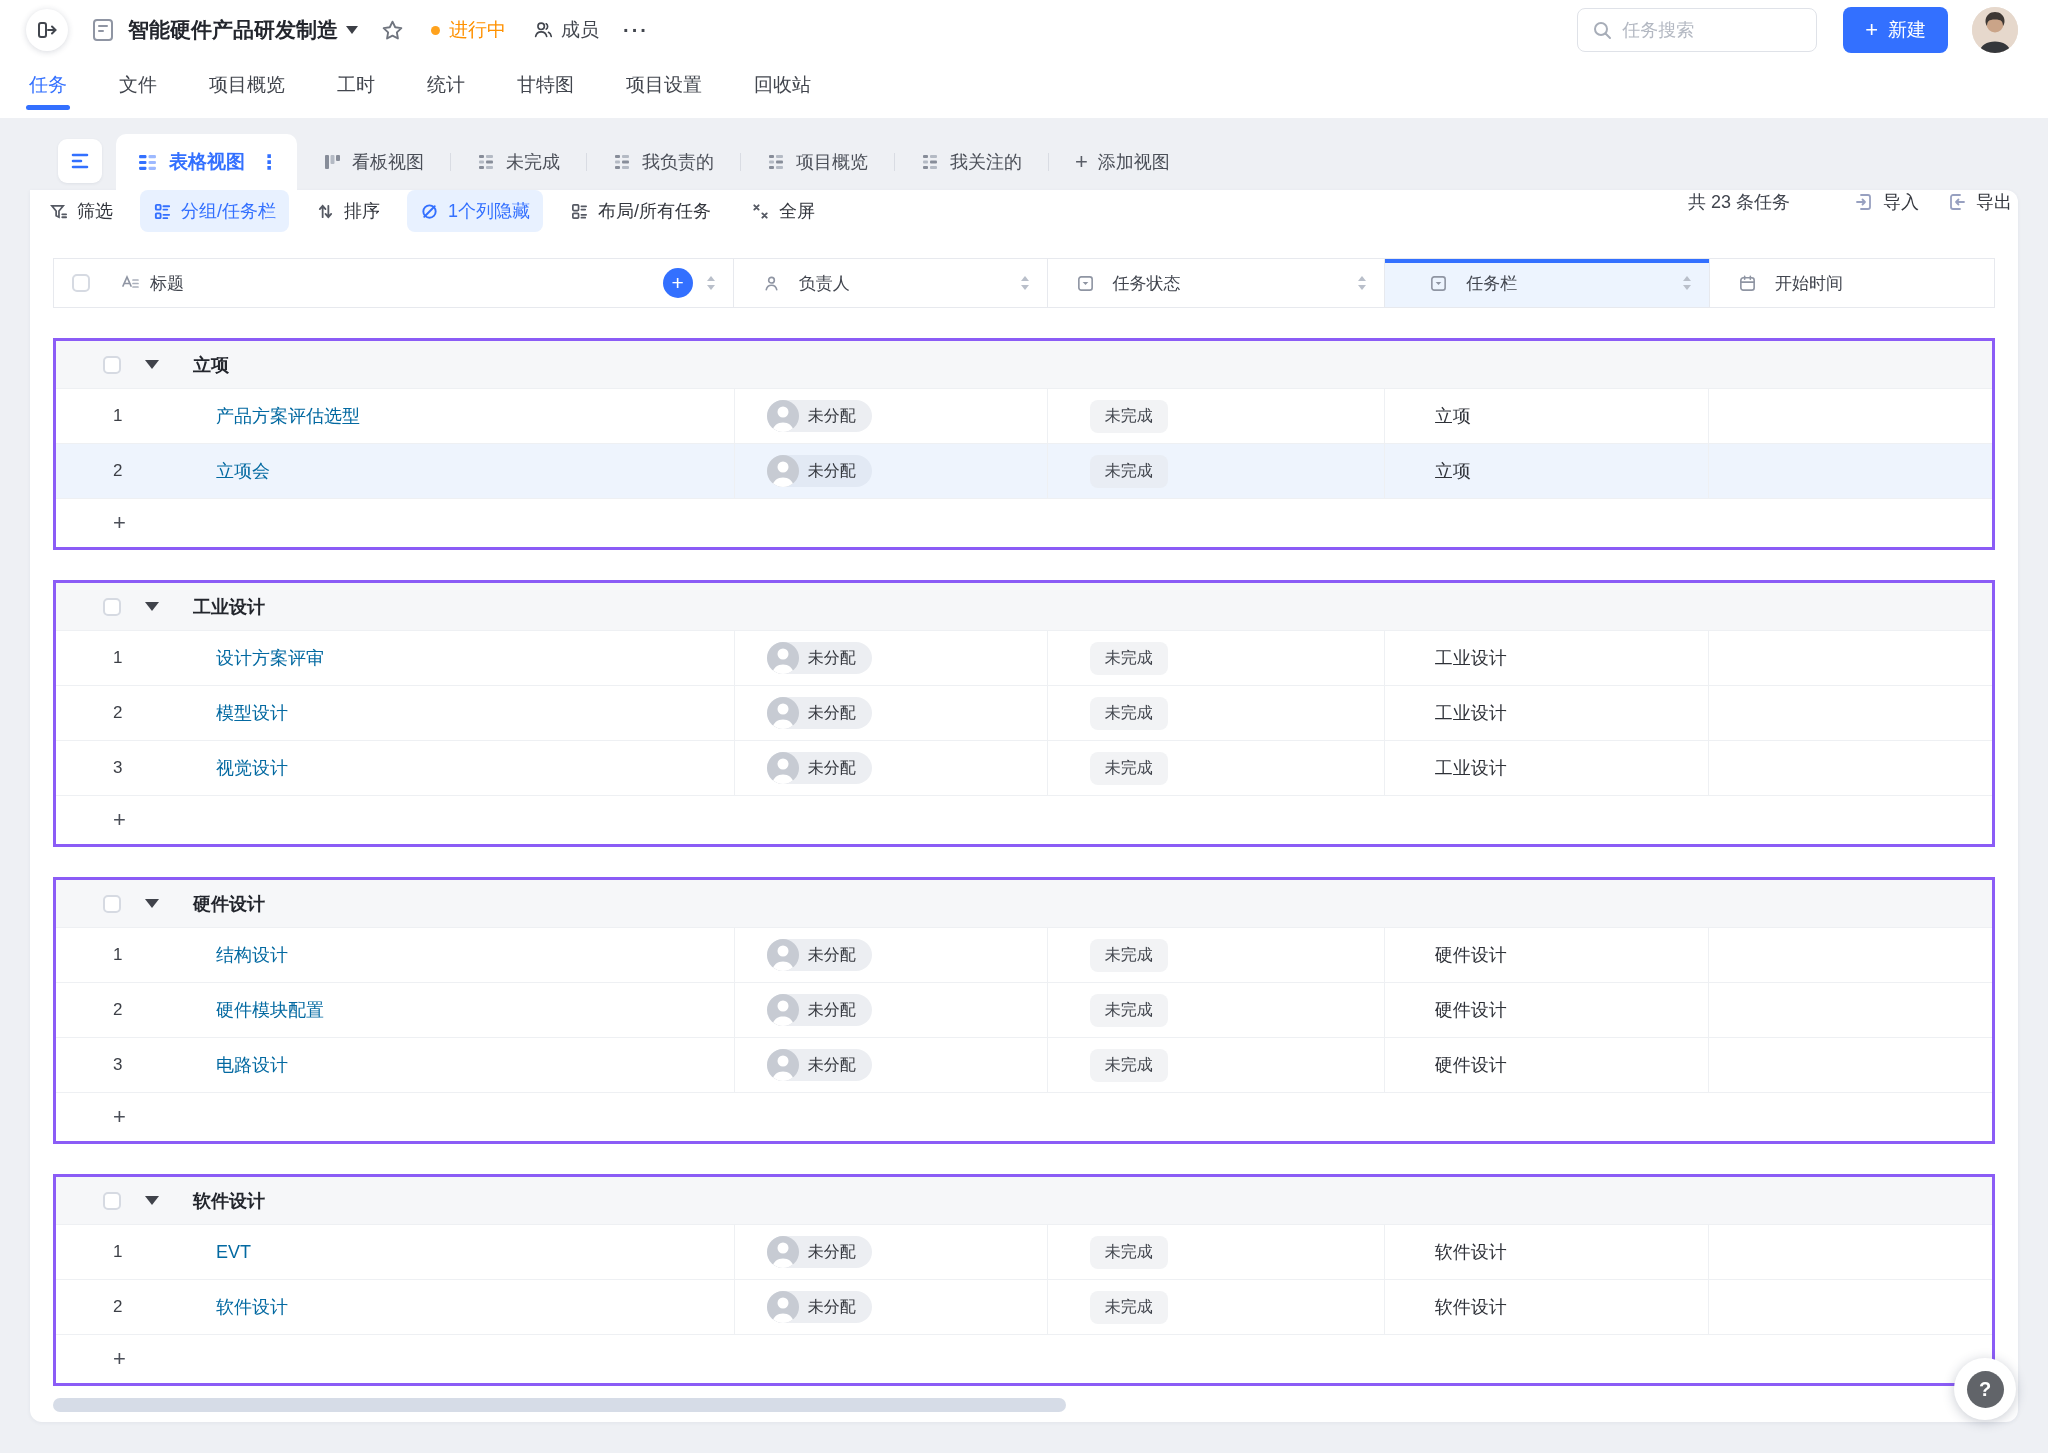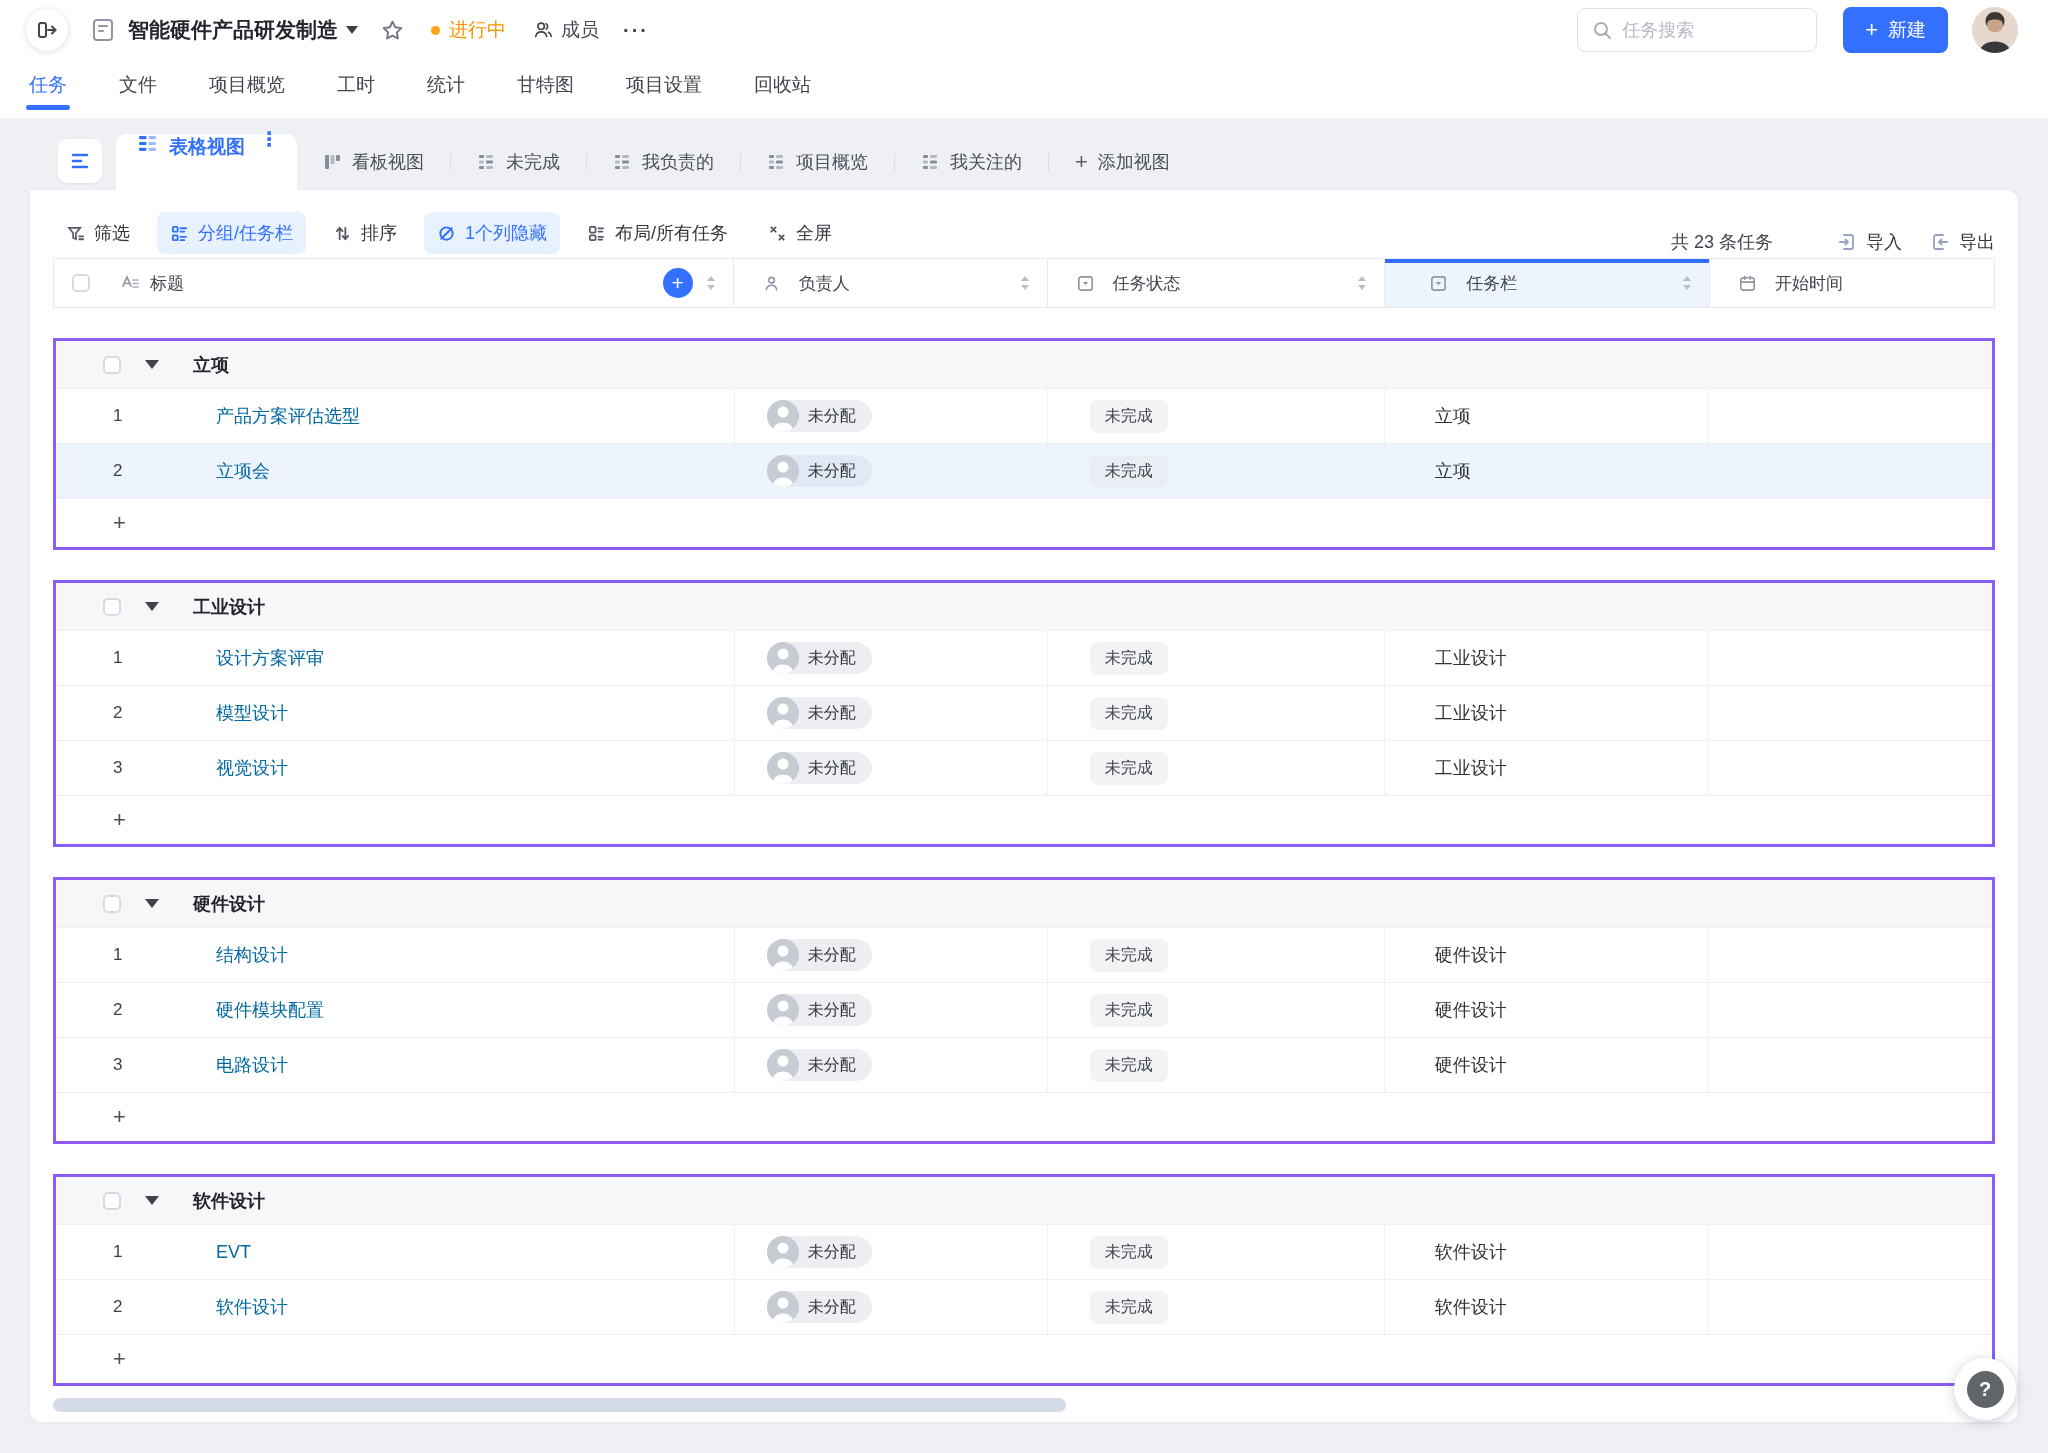--- a/index.html
+++ b/index.html
@@ -32,33 +32,33 @@
 
   
   .navbar { height:58px; background:#fff; display:flex; align-items:flex-start; padding:4px 0 0 27px; position:relative; z-index:2; }
   .nav-tab { font-size:19px; color:#42464e; margin-right:48px; padding:8px 2px 14px; position:relative; cursor:pointer; }
   .nav-tab.active { color:#3370ff; }
   .nav-tab.active::after { content:""; position:absolute; left:50%; transform:translateX(-50%); bottom:2px; width:44px; height:5px; border-radius:3px; background:#3370ff; }
 
   
   .viewbar { display:flex; align-items:flex-end; padding:16px 0 0 58px; height:72px; position:relative; z-index:2; }
   .views-toggle { width:44px; height:44px; background:#fff; border-radius:9px; display:flex; align-items:center; justify-content:center; margin:0 14px 7px 0; cursor:pointer; box-shadow:0 1px 3px rgba(40,50,80,.08); }
-  .view-tab-active { background:#fff; border-radius:10px 10px 0 0; height:56px; display:flex; align-items:flex-start; padding:0 18px 0 22px; color:#3370ff; font-size:19px; font-weight:600; cursor:pointer; }
+  .view-tab-active { background:#fff; border-radius:10px 10px 0 0; height:56px; display:flex; align-items:center; padding:0 18px 0 22px; color:#3370ff; font-size:19px; font-weight:600; cursor:pointer; }
   .view-tab-active .label { margin:0 14px 0 12px; }
   .vdots { color:#3370ff; font-size:20px; font-weight:700; line-height:0.55; cursor:pointer; }
   .view-tabs { display:flex; align-items:center; height:56px; }
   .view-tab { display:flex; align-items:center; font-size:18px; color:#4b4f58; padding:0 26px; cursor:pointer; }
   .view-tab .label { margin-left:11px; }
   .vsep { width:1px; height:18px; background:#d9dce3; }
   .add-view { display:flex; align-items:center; font-size:18px; color:#4b4f58; padding:0 26px; cursor:pointer; }
   .add-view .plus { font-size:22px; margin-right:10px; color:#5a5e67; }
 
   
   .main { position:absolute; left:30px; right:30px; top:190px; bottom:31px; background:#fff; border-radius:0 12px 12px 12px; box-shadow:0 1px 4px rgba(40,50,80,.06); overflow:hidden; }
-  .toolbar { height:64px; display:flex; align-items:flex-end; padding:0 23px; }
+  .toolbar { height:64px; display:flex; align-items:flex-start; padding:0 6px; }
   .tool { display:flex; align-items:center; font-size:18px; color:#33363d; margin-right:14px; padding:9px 13px; border-radius:8px; cursor:pointer; }
   .tool svg { margin-right:9px; }
   .tool.active { background:#e8f1ff; color:#3370ff; }
   .toolbar-right { margin-left:auto; display:flex; align-items:center; }
   .task-count { font-size:18px; color:#41454e; margin-right:36px; }
   .io-btn { display:flex; align-items:center; font-size:18px; color:#33363d; margin-left:28px; cursor:pointer; }
   .io-btn svg { margin-right:9px; }
 
   
   .table { margin:4px 23px 0; }

